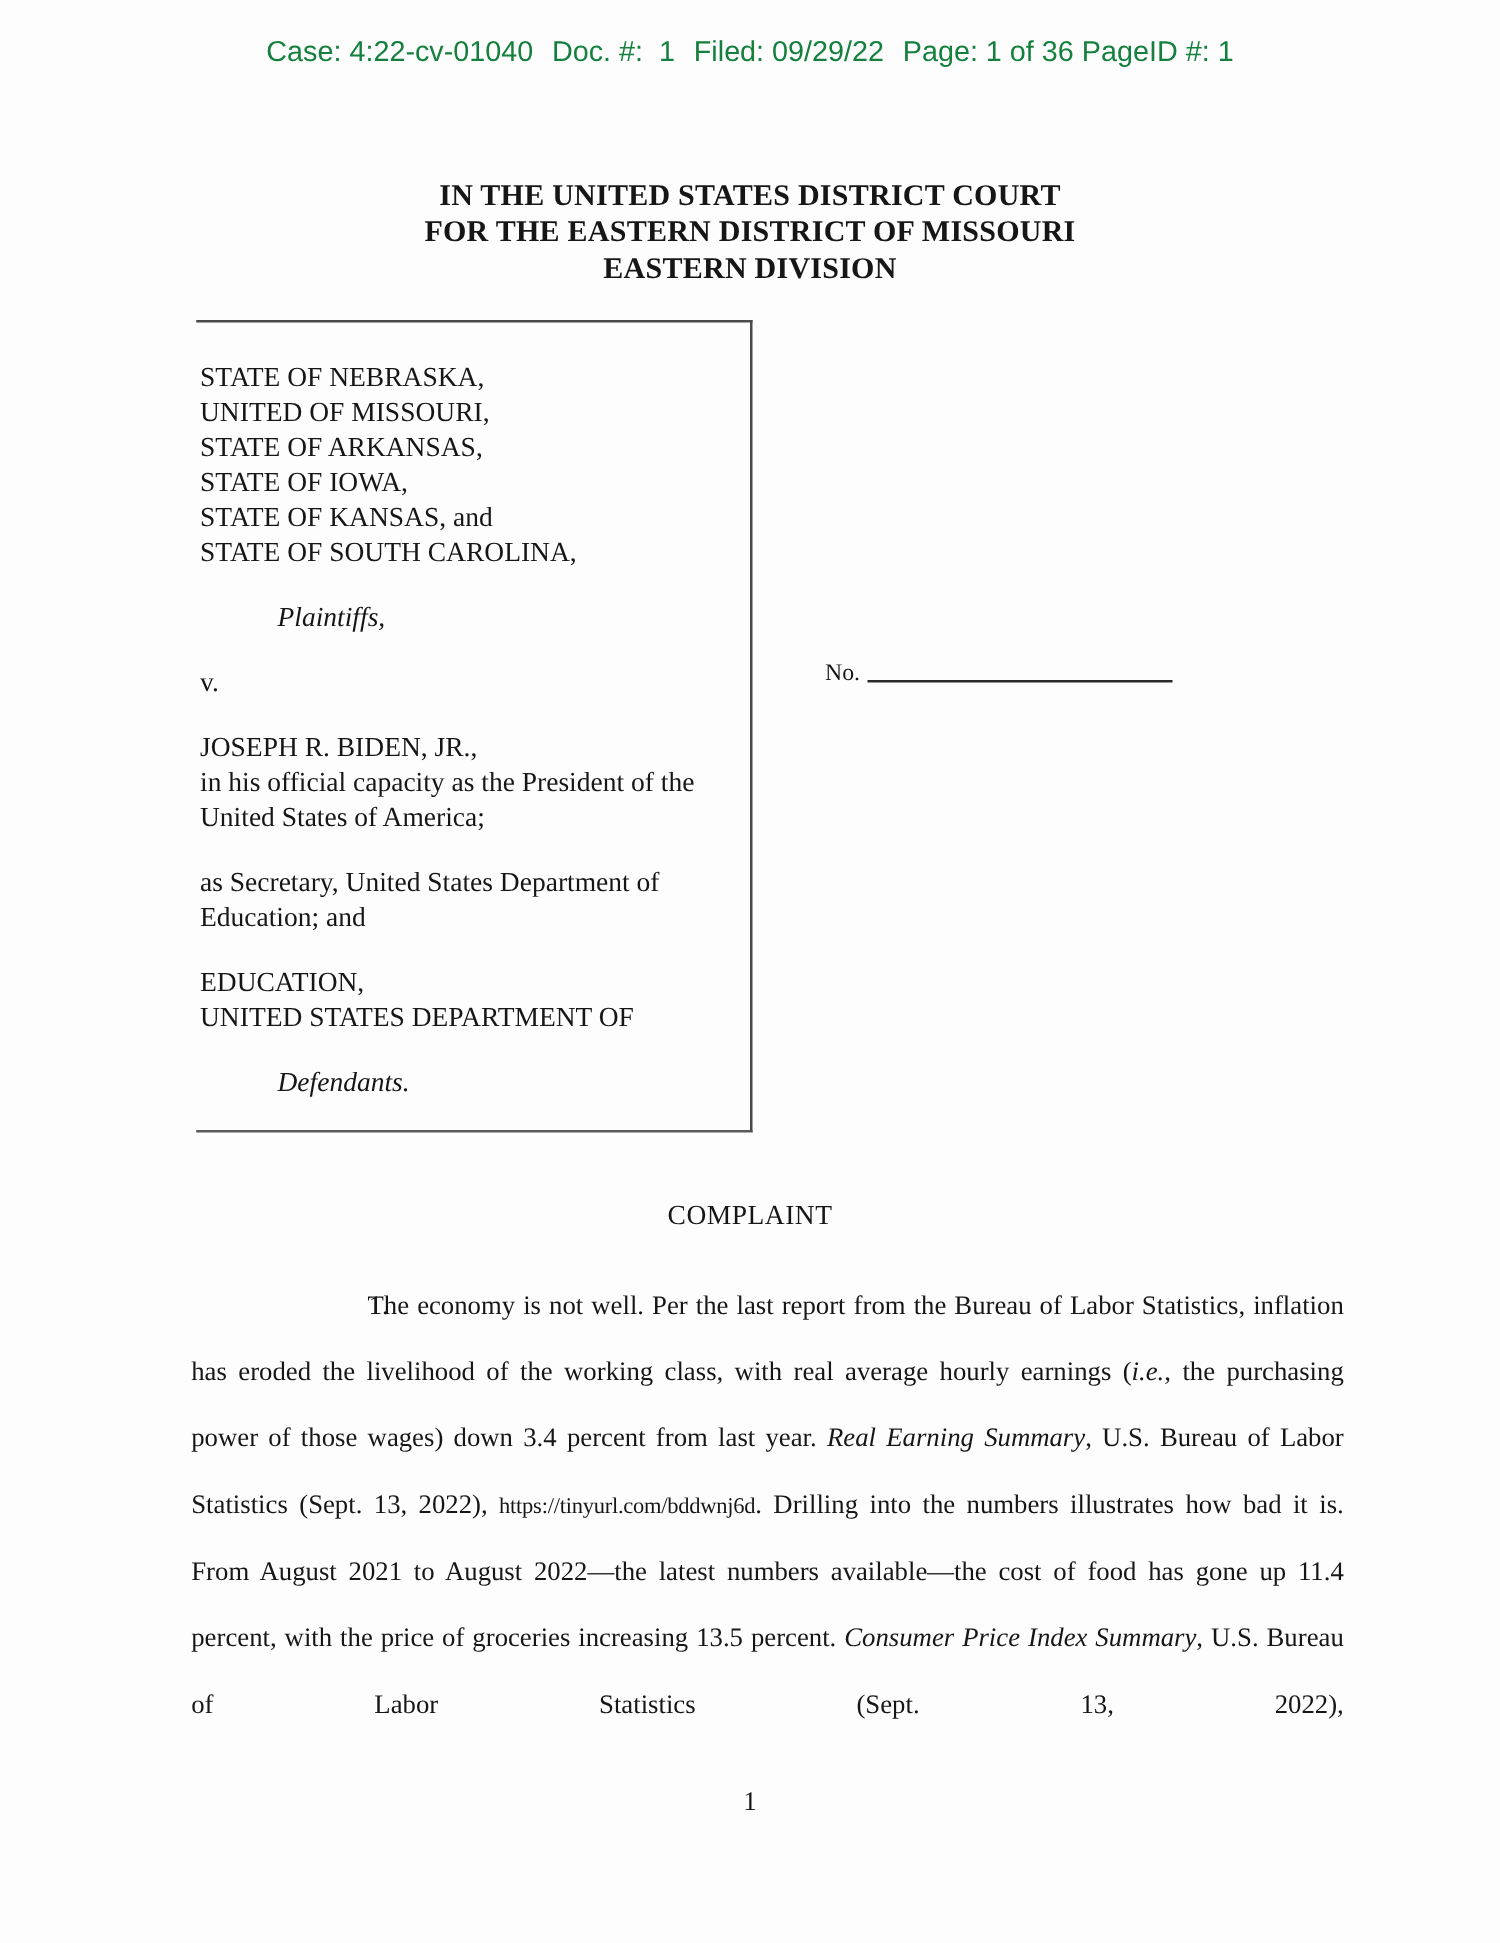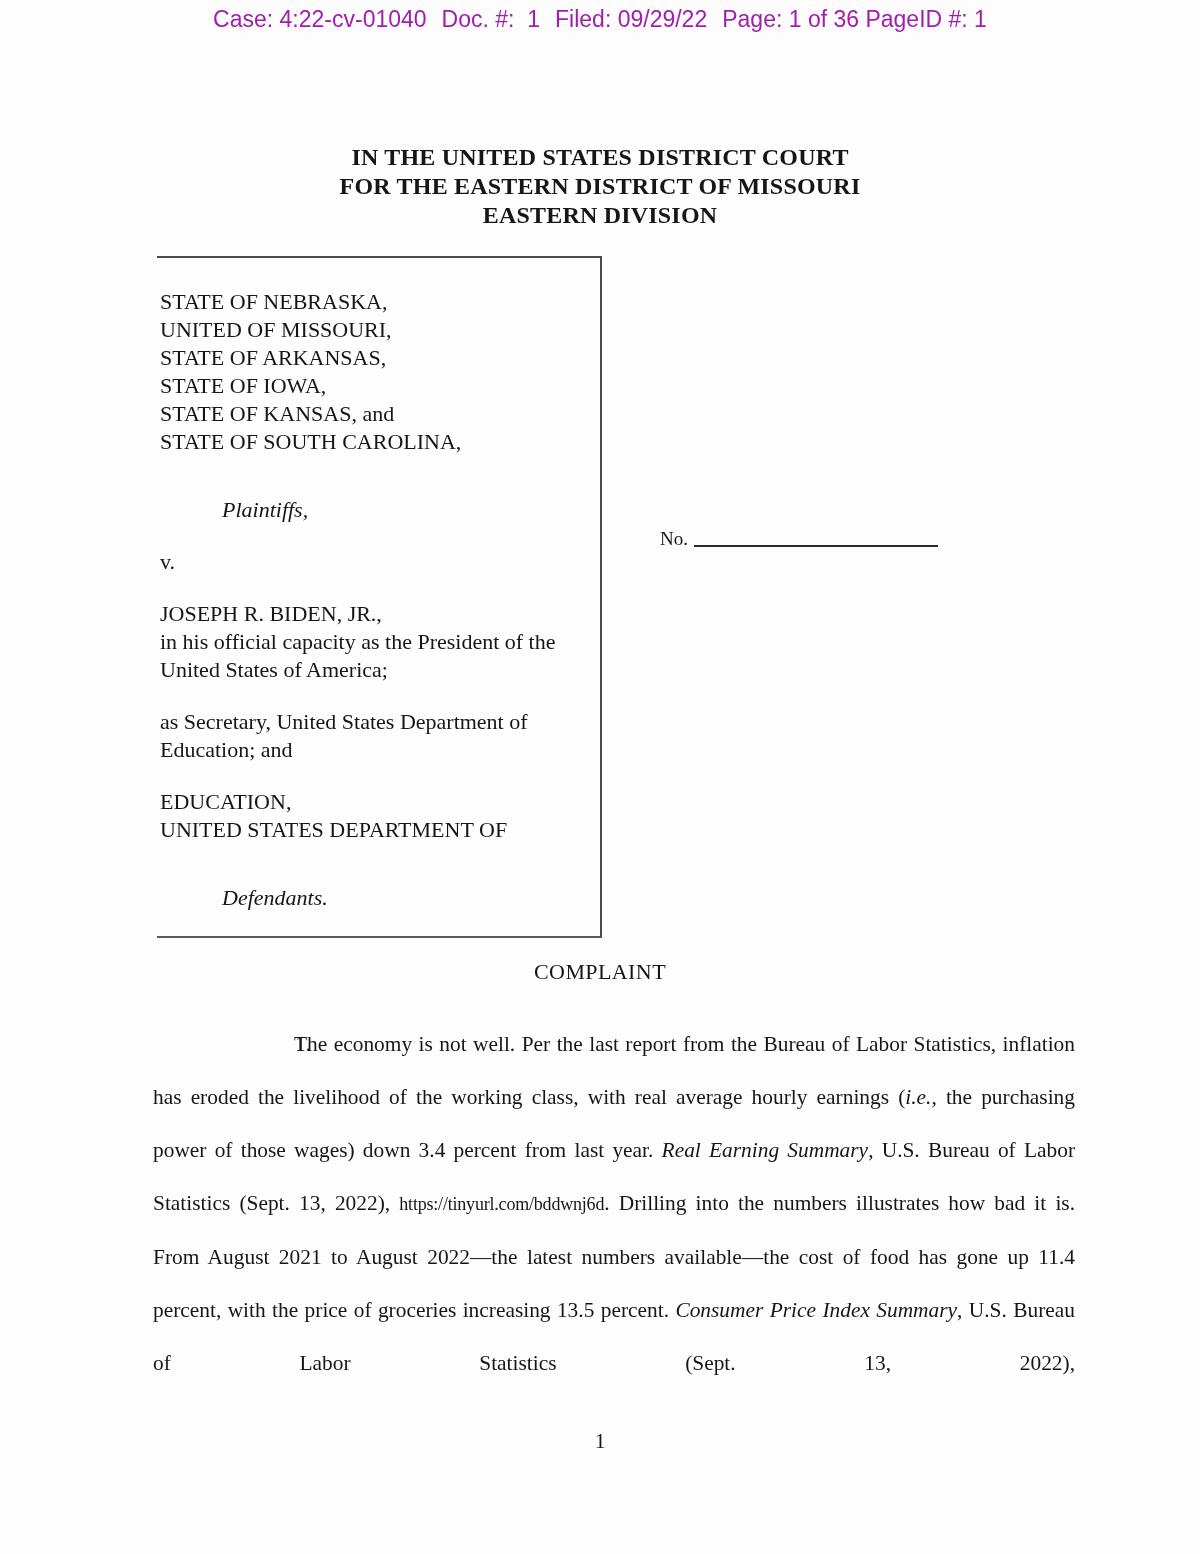--- a/index.html
+++ b/index.html
@@ -13,29 +13,29 @@
     height: 1554px;
     background: #fdfdfd;
     font-family: "Liberation Serif", serif;
     color: #161616;
     overflow: hidden;
   }
 
   
   .stamp {
     position: absolute;
-    top: 6px;
+    top: 28px;
     left: 0;
     right: 0;
     display: flex;
     justify-content: center;
     column-gap: 15px;
     font-family: "Liberation Sans", sans-serif;
     font-size: 23px;
-    color: #a21caf;
+    color: #15803d;
   }
   .stamp span { white-space: pre; }
 
   
   .court-title {
     position: absolute;
     top: 143px;
     left: 0;
     right: 0;
     text-align: center;
@@ -57,21 +57,21 @@
     box-sizing: border-box;
     border-top: 2px solid #4a4a4a;
     border-right: 2px solid #4a4a4a;
     border-bottom: 2px solid #5a5a5a;
     padding: 30px 8px 24px 3px;
     font-size: 22px;
     line-height: 28px;
   }
   .cap-block { margin-top: 24px; }
   .party-label {
-    margin-top: 40px;
+    margin-top: 24px;
     font-style: italic;
     padding-left: 62px;
   }
   .caption-right {
     position: absolute;
     left: 503px;
     top: 272px;
     font-size: 19px;
     white-space: nowrap;
   }

